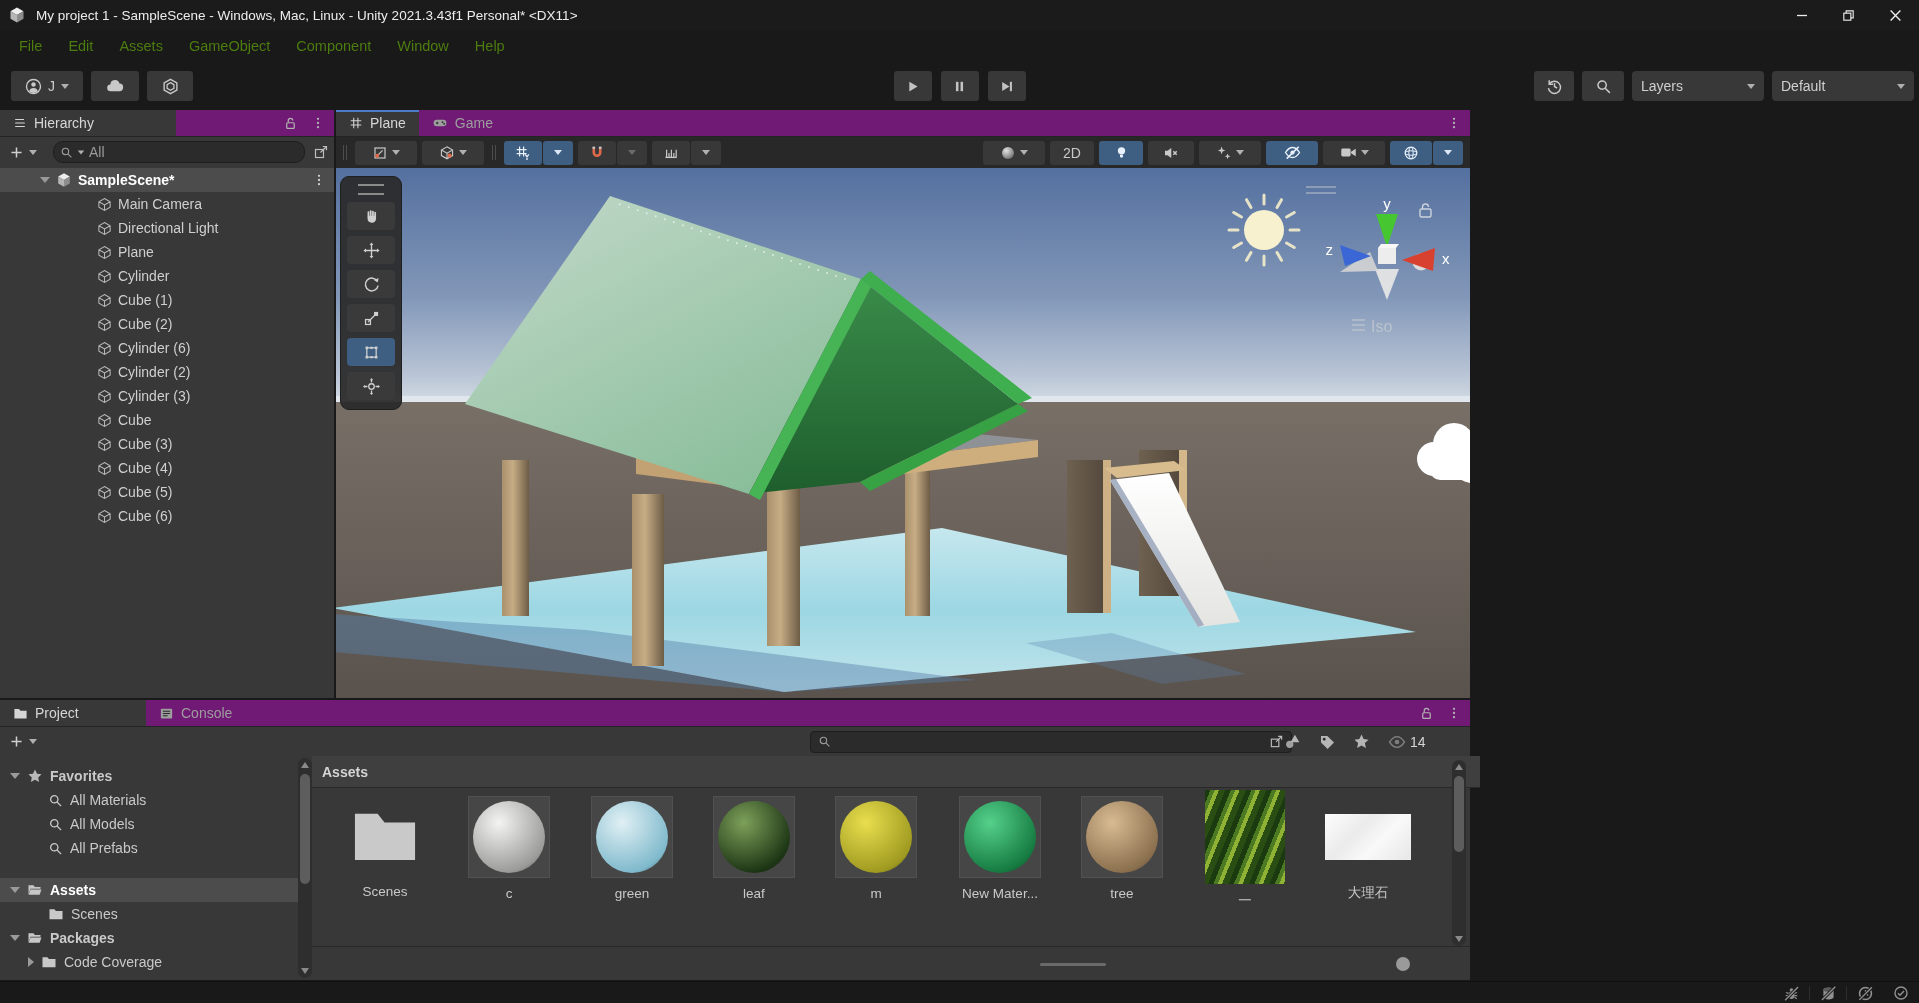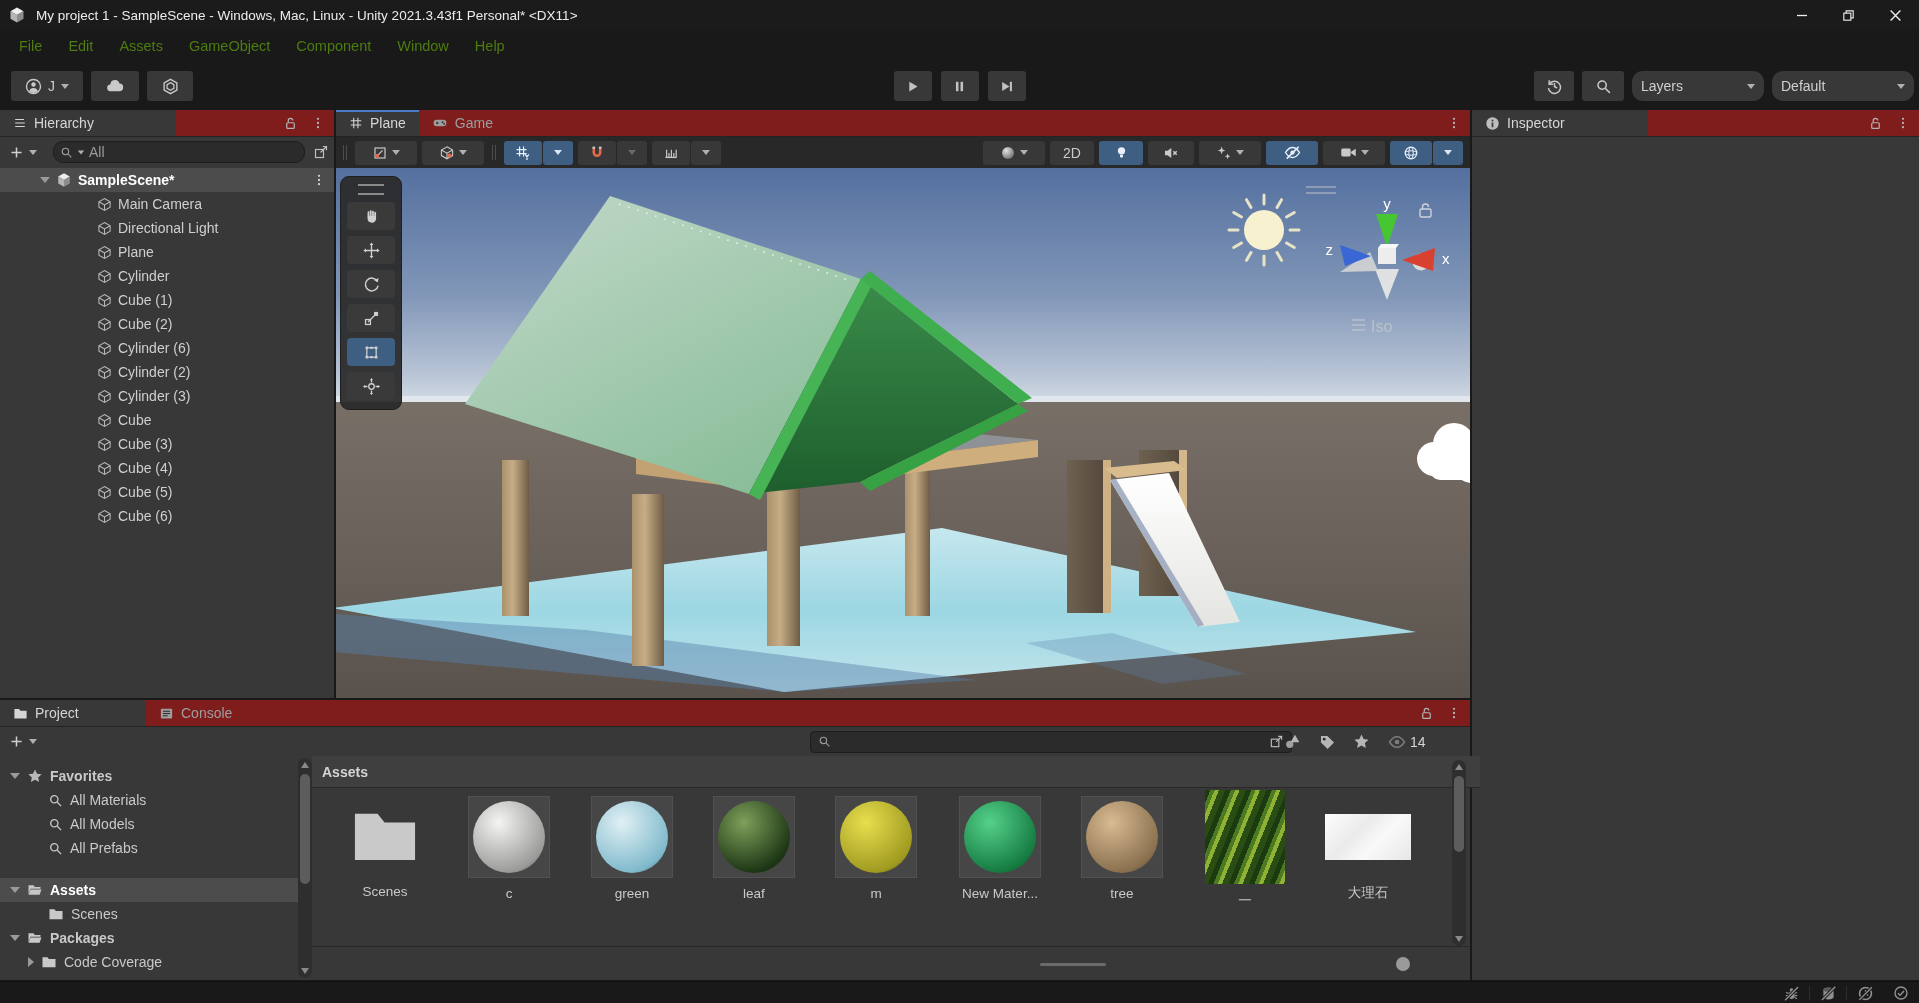--- a/index.html
+++ b/index.html
@@ -23,25 +23,25 @@
   
   .menubar{position:absolute;left:0;top:30px;width:1919px;height:32px;background:#191919;display:flex;align-items:center;padding-left:6px}
   .menu-item{padding:0 13px;height:32px;display:flex;align-items:center;color:#4d7c0f;font-size:14.5px}
 
   
   .topbar{position:absolute;left:0;top:62px;width:1919px;height:48px;background:#191919}
   .tbtn{position:absolute;top:9px;height:30px;background:#383838;border-radius:3px;display:flex;align-items:center;justify-content:center;gap:6px;color:#c9c9c9}
   .playgroup{position:absolute;left:50%;top:9px;transform:translateX(-50%);display:flex;gap:9px}
   .pbtn{width:38px;height:30px;background:#383838;border-radius:3px;display:flex;align-items:center;justify-content:center;color:#c2c2c2}
   .rightgroup{position:absolute;right:5px;top:9px;display:flex;gap:8px}
-  .ddbtn{height:30px;background:#383838;border-radius:11px;display:flex;align-items:center;padding:0 9px;color:#cfcfcf}
+  .ddbtn{height:30px;background:#383838;border-radius:4px;display:flex;align-items:center;padding:0 9px;color:#cfcfcf}
 
   
   .panel{position:absolute;background:#383838}
-  .tabbar{position:absolute;left:0;top:0;right:0;height:26px;background:#7f1d1d;display:flex;align-items:stretch;border-bottom:1px solid #242424}
+  .tabbar{position:absolute;left:0;top:0;right:0;height:26px;background:#701a75;display:flex;align-items:stretch;border-bottom:1px solid #242424}
   .tab{display:flex;align-items:center;gap:7px;padding:0 13px;font-size:14px;color:#9d9d9d}
   .tab.active{background:#383838;color:#d6d6d6}
   .tab.accent{box-shadow:inset 0 2px 0 #4a7cc7}
   .tabtools{margin-left:auto;display:flex;align-items:center;gap:13px;padding-right:9px;color:#b2b2b2}
 
   
   .htoolbar{position:absolute;left:0;top:27px;right:0;height:30px;display:flex;align-items:center}
   .field{background:#2b2b2b;border:1px solid #1e1e1e;border-radius:10px;display:flex;align-items:center;color:#9a9a9a;gap:4px}
   .hlist{position:absolute;left:0;top:58px;right:0}
   .hrow{height:24px;display:flex;align-items:center;gap:6px;color:#cfcfcf}
@@ -821,39 +821,20 @@
           </svg>
         </div>
       <div class="toolbtn">
           <svg class="ic" width="17" height="17">
             <use href="#s-transform"></use>
           </svg>
         </div>
     </div>
   </div>
 
-  <div class="panel" style="left:1472px;top:110px;width:447px;height:870px">
-    <div class="tabbar">
-      <div class="tab active" style="width:150px">
-        <svg class="ic" width="15" height="15" style="color:#bdbdbd">
-            <use href="#s-info"></use>
-          </svg>
-        <span>Inspector</span>
-      </div>
-      <div class="tabtools">
-        <svg class="ic" width="15" height="15">
-            <use href="#s-lock"></use>
-          </svg>
-        <svg class="ic" width="14" height="14">
-            <use href="#s-kebab"></use>
-          </svg>
-      </div>
-    </div>
-    <div></div>
-  </div>
 
   <div class="panel" style="left:0;top:700px;width:1470px;height:280px">
     <div class="tabbar">
       <div class="tab active" style="width:120px">
         <svg class="ic" width="15" height="15">
             <use href="#s-folder"></use>
           </svg>
         <span>Project</span>
       </div>
       <div class="tab">

